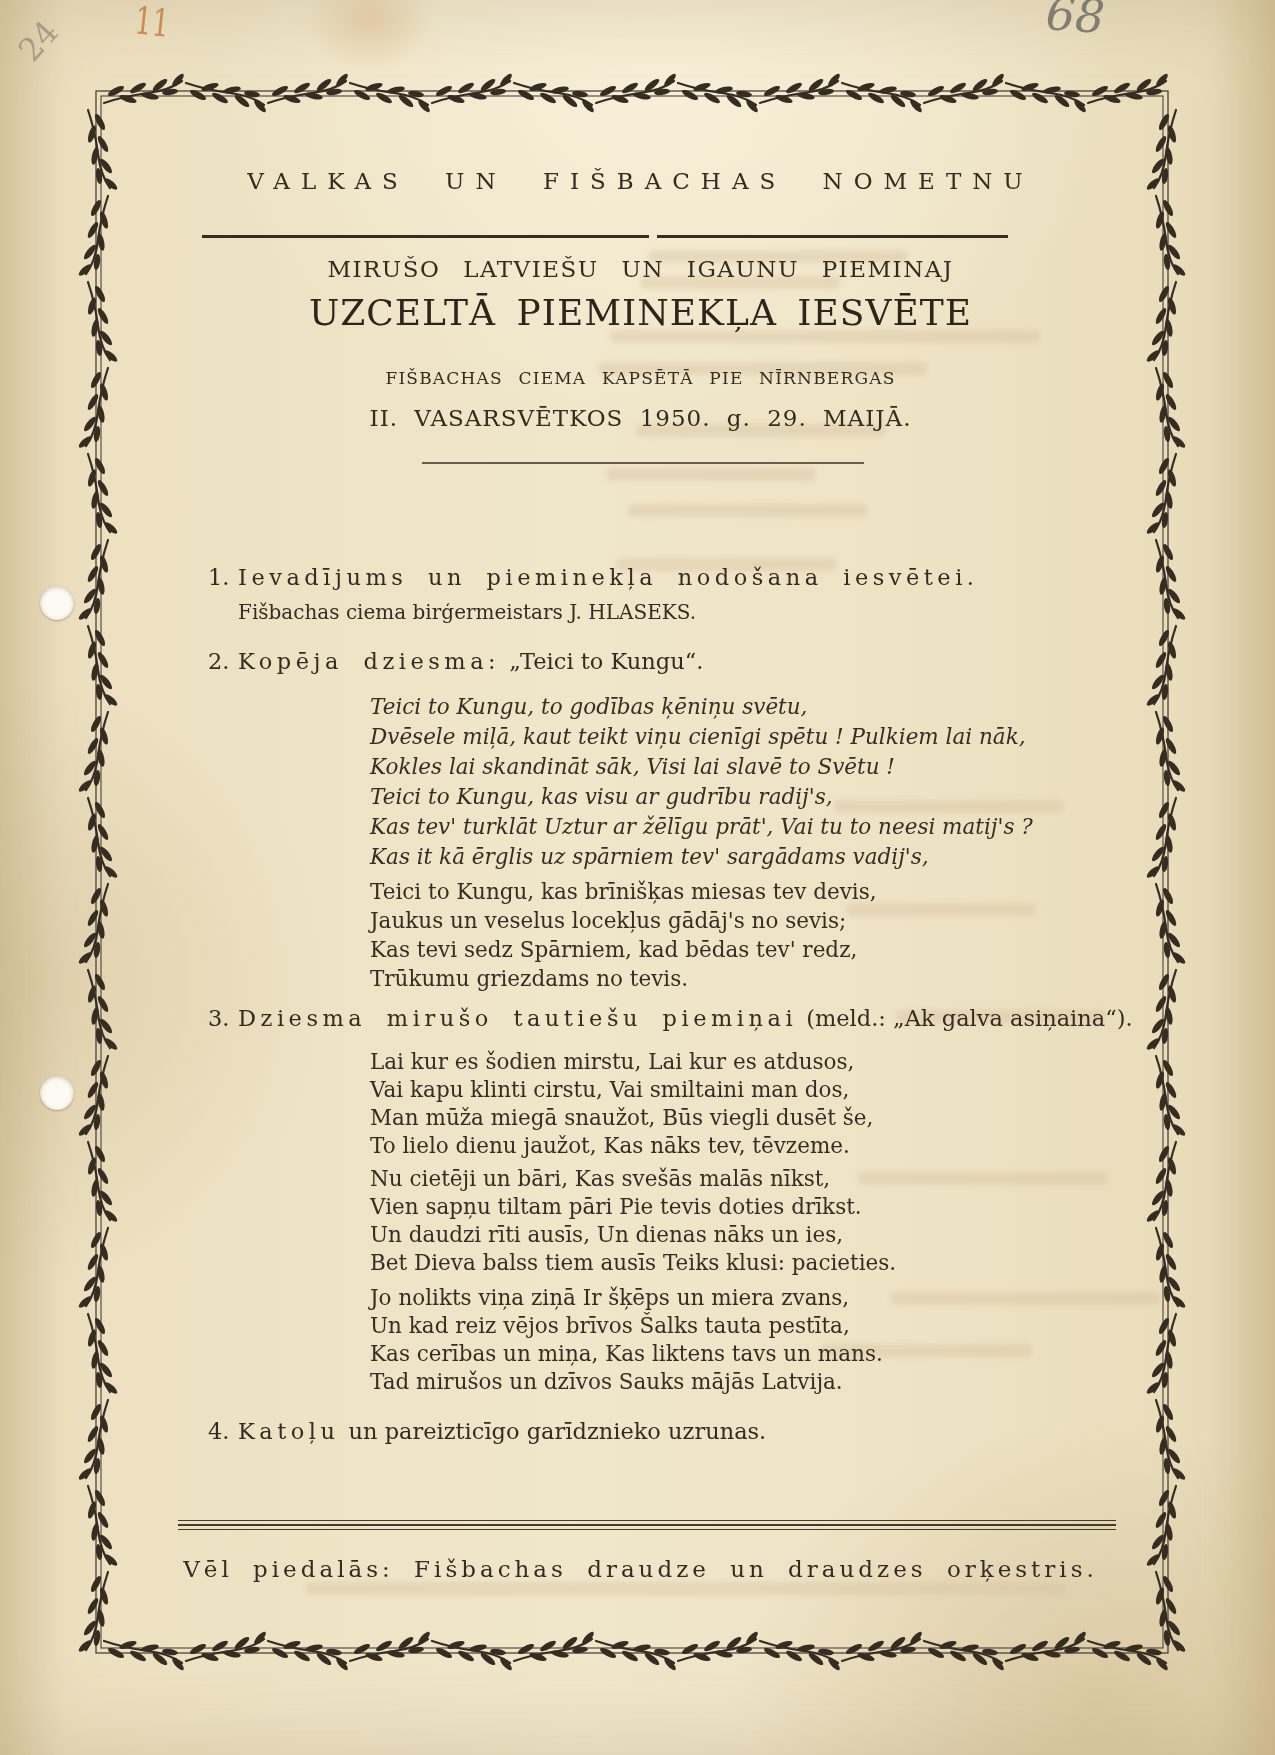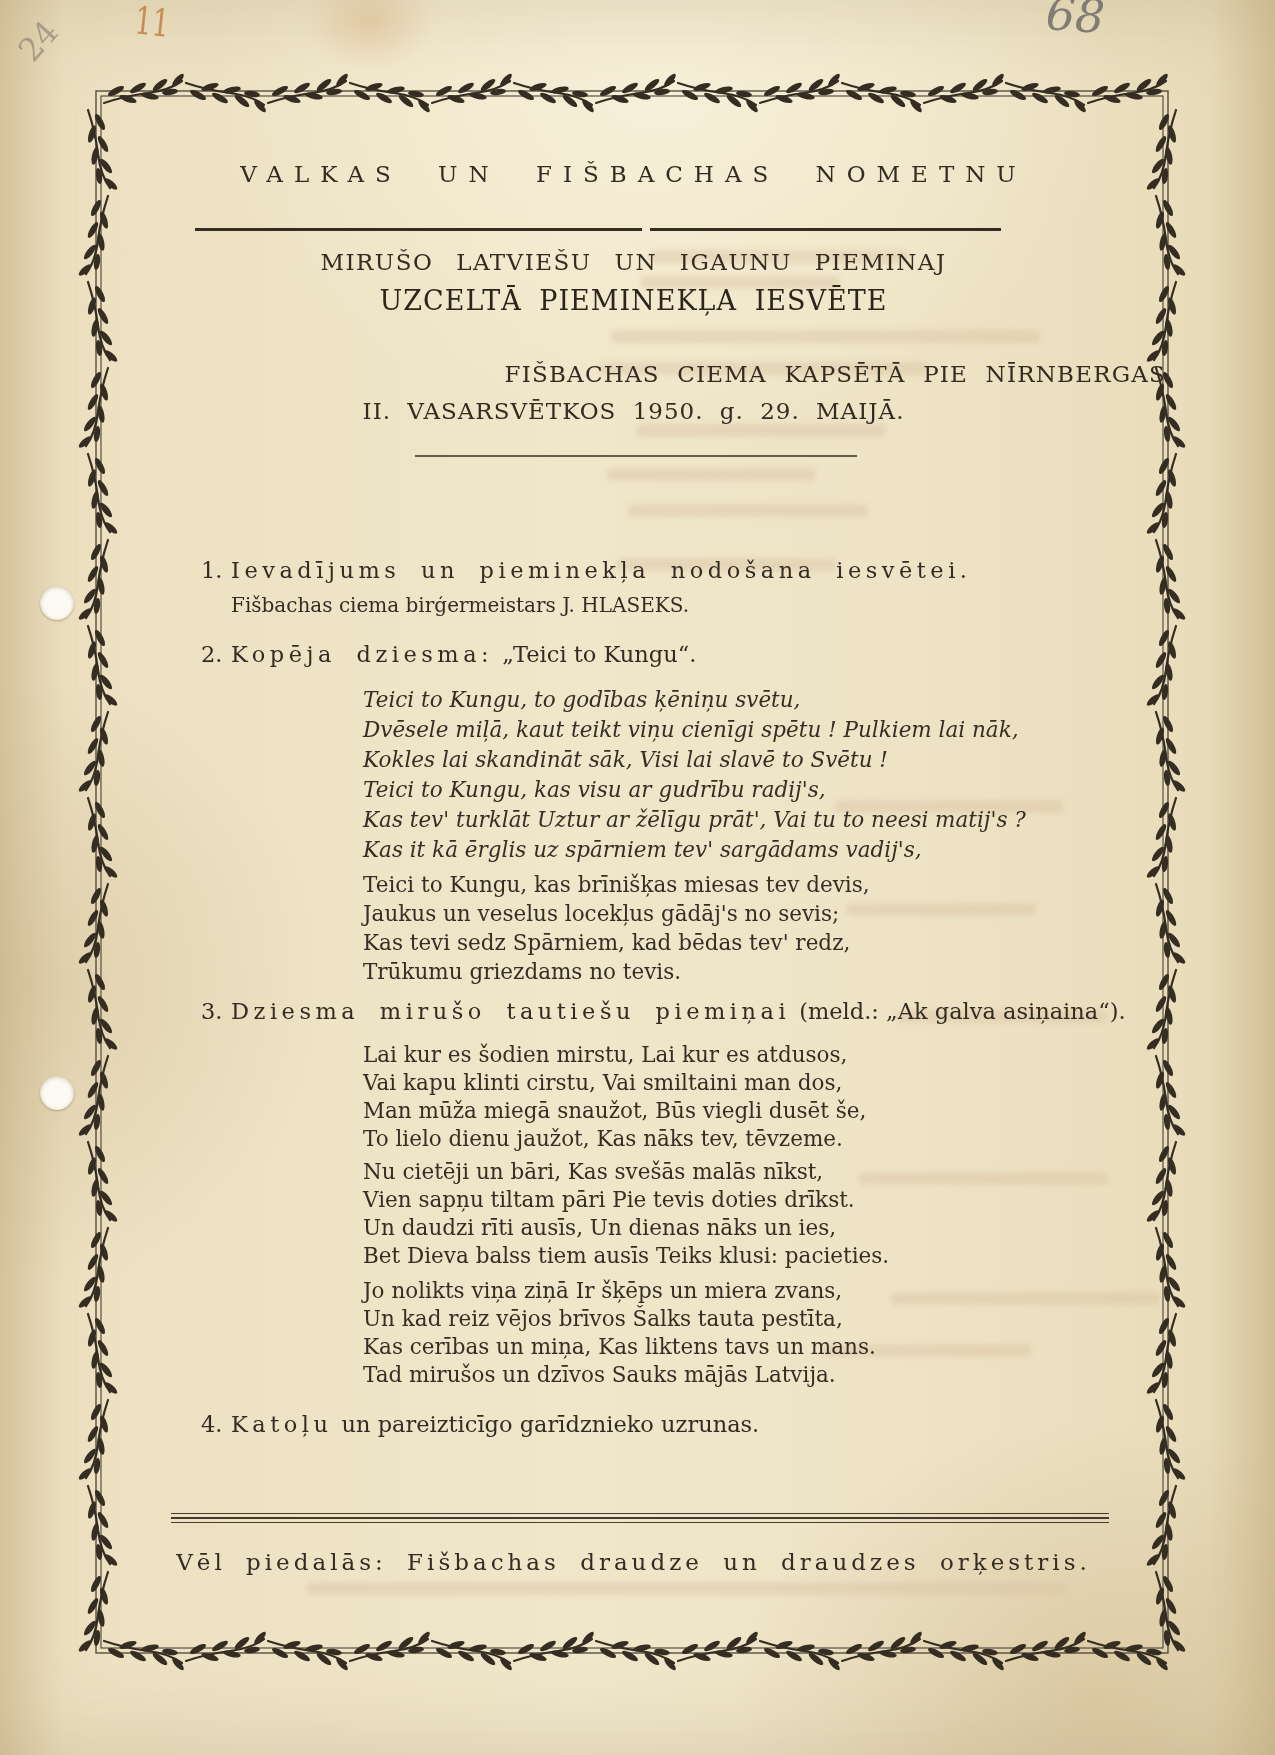--- a/index.html
+++ b/index.html
@@ -9,28 +9,28 @@
     background:
       radial-gradient(90px 70px at 370px 22px, rgba(196,120,44,.20), rgba(196,120,44,0) 70%),
       radial-gradient(700px 520px at 52% 5%, #f7efd8, rgba(247,239,216,0) 65%),
       radial-gradient(520px 400px at 86% 97%, rgba(203,182,138,.5), rgba(203,182,138,0) 70%),
       radial-gradient(430px 430px at 2% 56%, rgba(208,188,148,.45), rgba(208,188,148,0) 70%),
       linear-gradient(90deg,#dfcfa8 0,#ece0c0 5%,#f0e6ca 45%,#eee3c5 70%,#e8dcba 95%,#dcc9a0 100%);
     box-shadow: inset 0 0 90px rgba(125,98,55,.22);
   }
   .border-svg{position:absolute;left:0;top:0;pointer-events:none;}
   .content{position:absolute;left:100px;top:0;width:1065px;height:100%;}
-  .content > div, .content > h1{position:absolute;margin:1px;}
+  .content > div, .content > h1{position:absolute;margin:8px;}
 
   .camps{top:160px;width:100%;text-align:center;font-size:23px;letter-spacing:11px;word-spacing:18px;color:#332c21;}
   .rule-1{top:227px;left:94px;width:806px;height:3px;
     background:linear-gradient(90deg,#352d21 0 55.5%,rgba(0,0,0,0) 55.5% 56.4%,#352d21 56.4% 100%);}
   .dedication{top:248px;width:100%;text-align:center;font-size:23px;letter-spacing:1.5px;word-spacing:14px;color:#332c21;}
-  .main-title{top:284px;width:100%;text-align:center;font-size:27px;font-weight:normal;letter-spacing:1px;word-spacing:8px;color:#2b251b;}
-  .location{top:360px;width:100%;text-align:right;font-size:23px;letter-spacing:1.2px;word-spacing:9px;color:#332c21;}
+  .main-title{top:284px;width:100%;text-align:center;font-size:36px;font-weight:normal;letter-spacing:1px;word-spacing:8px;color:#2b251b;}
+  .location{top:360px;width:100%;text-align:center;font-size:17px;letter-spacing:1.2px;word-spacing:9px;color:#332c21;}
   .dateline{top:397px;width:100%;text-align:center;font-size:23px;letter-spacing:1px;word-spacing:8px;color:#332c21;}
   .rule-2{top:454px;left:314px;width:442px;height:2px;background:#4e4537;opacity:.85;}
 
   .prog-head{left:100px;font-size:22.5px;color:#332c23;white-space:nowrap;}
   .prog-head .num{display:inline-block;width:30px;}
   .prog-head .spaced{letter-spacing:4.5px;word-spacing:9px;}
   .prog-head .rest{margin-left:9px;}
   .prog-sub{left:130px;font-size:20px;color:#332c23;}
   .stanza{left:262px;font-size:21.5px;color:#352e24;}
   .lh30 .verse-line{line-height:30px;font-style:italic;}

